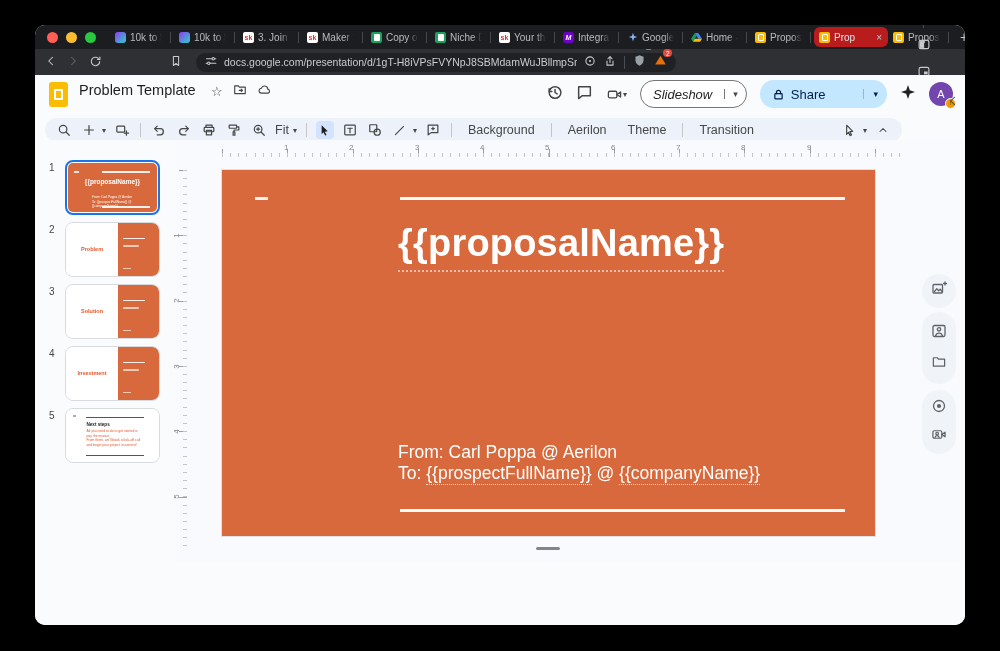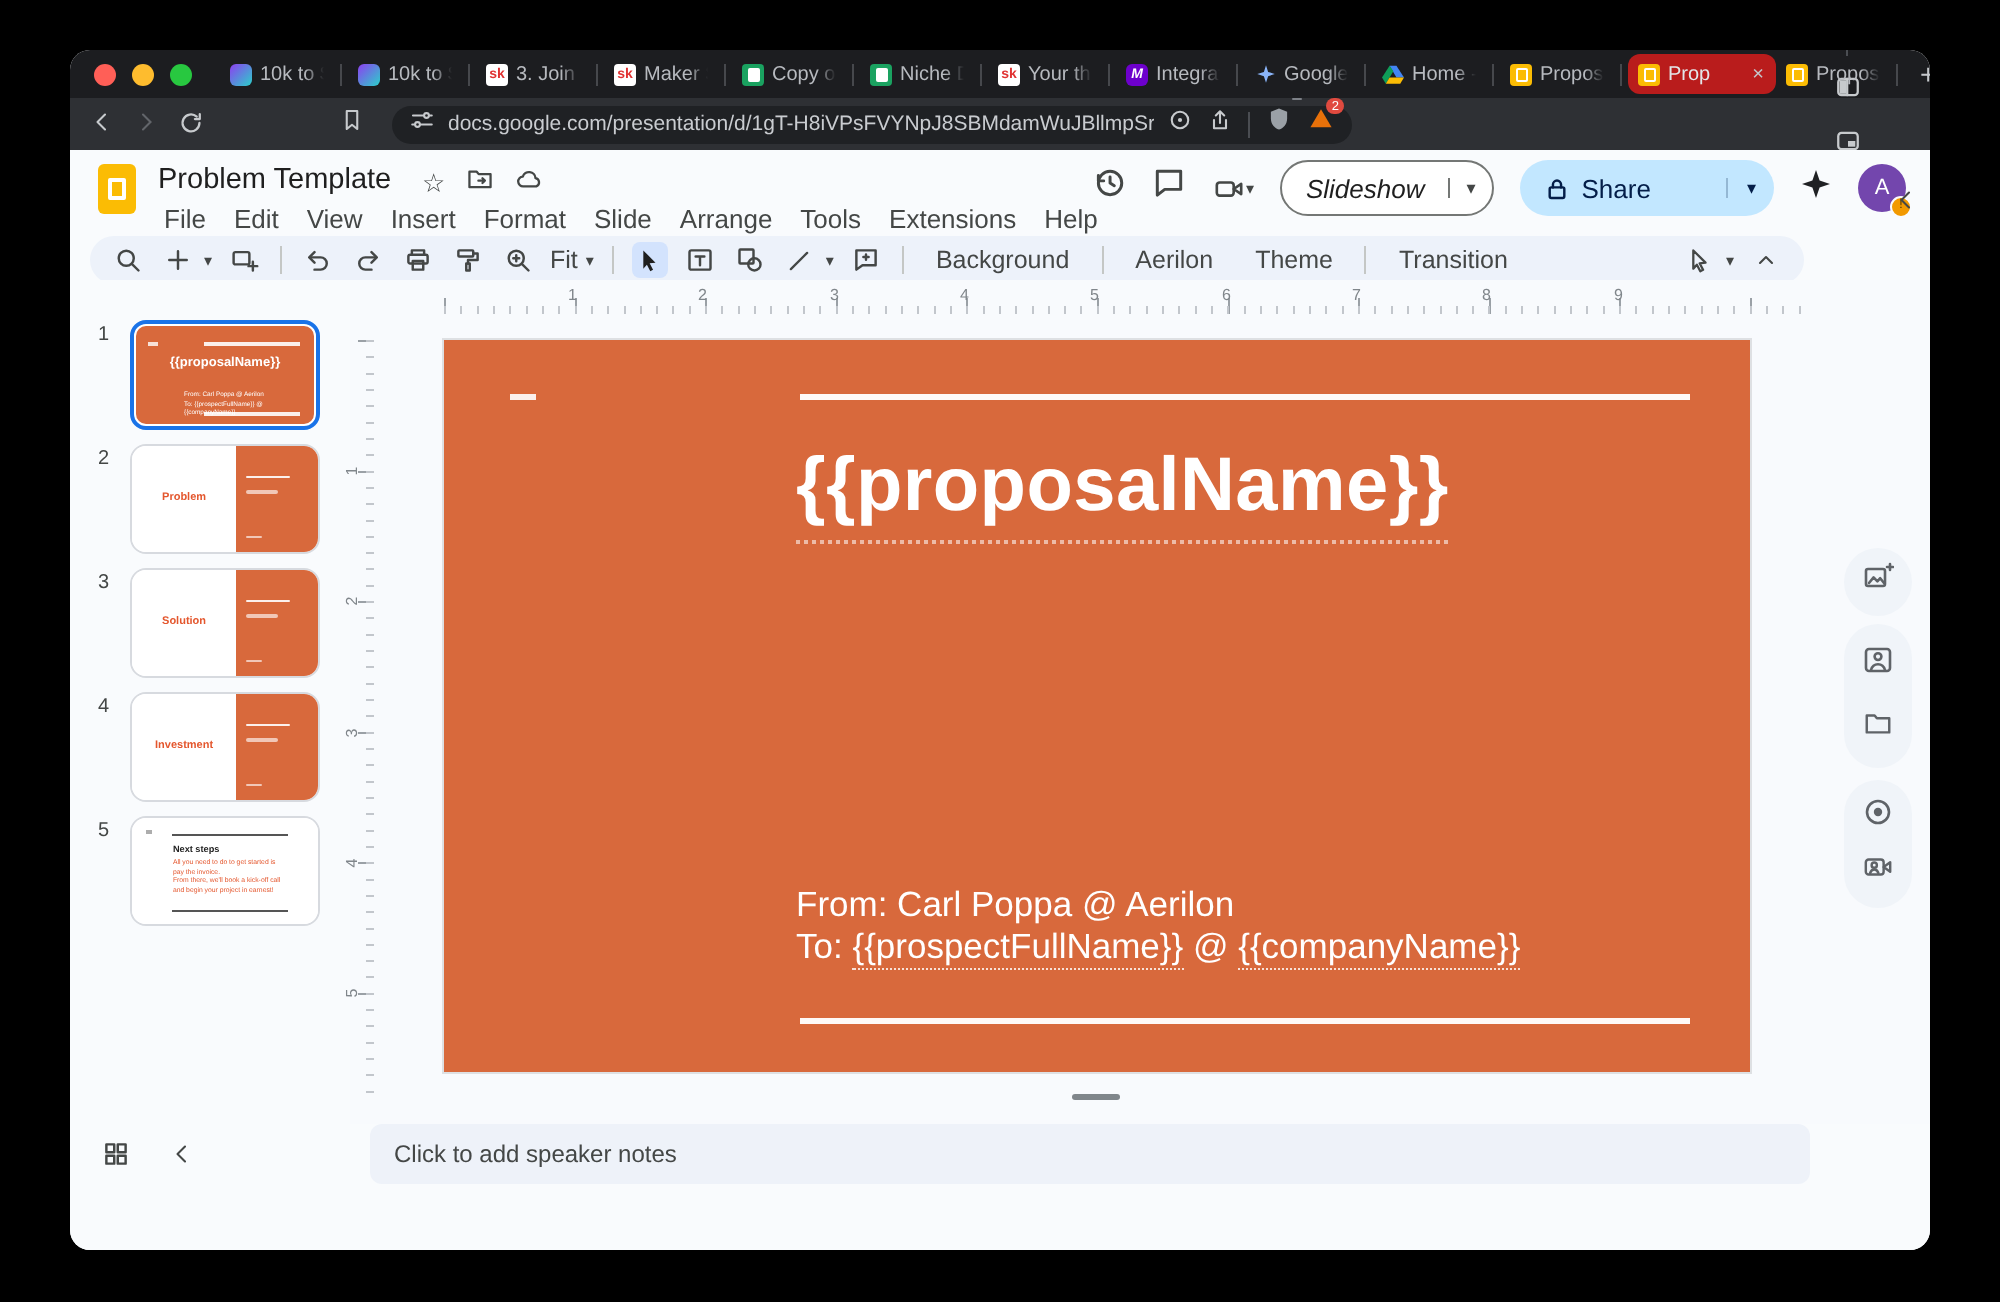--- a/index.html
+++ b/index.html
@@ -302,32 +302,20 @@
       <div class="title-icons">
         <span>☆</span>
         <span><svg class="si" width="14" height="13" viewBox="0 0 16 16">
               <path d="M1.5 3.5h4.5L7.2 5h7.3v8H1.5z"></path>
               <path d="M7 9h4M9.5 7.5L11 9l-1.5 1.5"></path>
             </svg></span>
         <span><svg class="si" width="15" height="13" viewBox="0 0 16 16">
               <path d="M4.5 12.5a3 3 0 0 1-.3-6A4 4 0 0 1 12 7.5a2.6 2.6 0 0 1 .5 5z"></path>
             </svg></span>
       </div>
-      <div class="menubar">
-        <span>File</span>
-        <span>Edit</span>
-        <span>View</span>
-        <span>Insert</span>
-        <span>Format</span>
-        <span>Slide</span>
-        <span>Arrange</span>
-        <span>Tools</span>
-        <span>Extensions</span>
-        <span>Help</span>
-      </div>
       <div class="hdr-right">
         <span><svg class="si" width="17" height="17" viewBox="0 0 16 16">
               <circle cx="8.5" cy="8" r="5.5"></circle>
               <path d="M8.5 5.2V8l2 1.3"></path>
               <path d="M3 4.5V7h2.5"></path>
             </svg></span>
         <span><svg class="si" width="17" height="17" viewBox="0 0 16 16">
               <path d="M2.5 2.5h11v8.5H6L2.5 13.7z"></path>
             </svg></span>
         <span style="display:flex;align-items:center;gap:3px">
@@ -589,32 +577,18 @@
             </svg></span>
         <span><svg class="gi" width="16" height="15" viewBox="0 0 16 16">
               <rect x="1.5" y="4" width="9.5" height="8" rx="1.5"></rect>
               <path d="M11 8l3.5-2.5v5z"></path>
               <circle cx="6" cy="7" r="1.4"></circle>
               <path d="M3.8 11.2c.4-1.2 1.2-1.9 2.2-1.9s1.8.7 2.2 1.9"></path>
             </svg></span>
       </div>
     </div>
 
-    <div class="notesrow">
-      <span class="gridbtn"><svg class="si" width="14" height="14" viewBox="0 0 16 16">
-            <rect x="2.5" y="2.5" width="4.5" height="4.5"></rect>
-            <rect x="9" y="2.5" width="4.5" height="4.5"></rect>
-            <rect x="2.5" y="9" width="4.5" height="4.5"></rect>
-            <rect x="9" y="9" width="4.5" height="4.5"></rect>
-          </svg></span>
-      <span class="collapse-left"><svg class="si" width="12" height="12" viewBox="0 0 16 16">
-            <path d="M10 3L5 8l5 5"></path>
-          </svg></span>
-      <div class="notesbox">
-          <span>Click to add speaker notes</span>
-        </div>
-    </div>
     <span class="collapse-right"><svg class="si" width="12" height="12" viewBox="0 0 16 16">
           <path d="M10 3L5 8l5 5"></path>
         </svg></span>
 
   </div>
 </div>
 
 </body></html>

